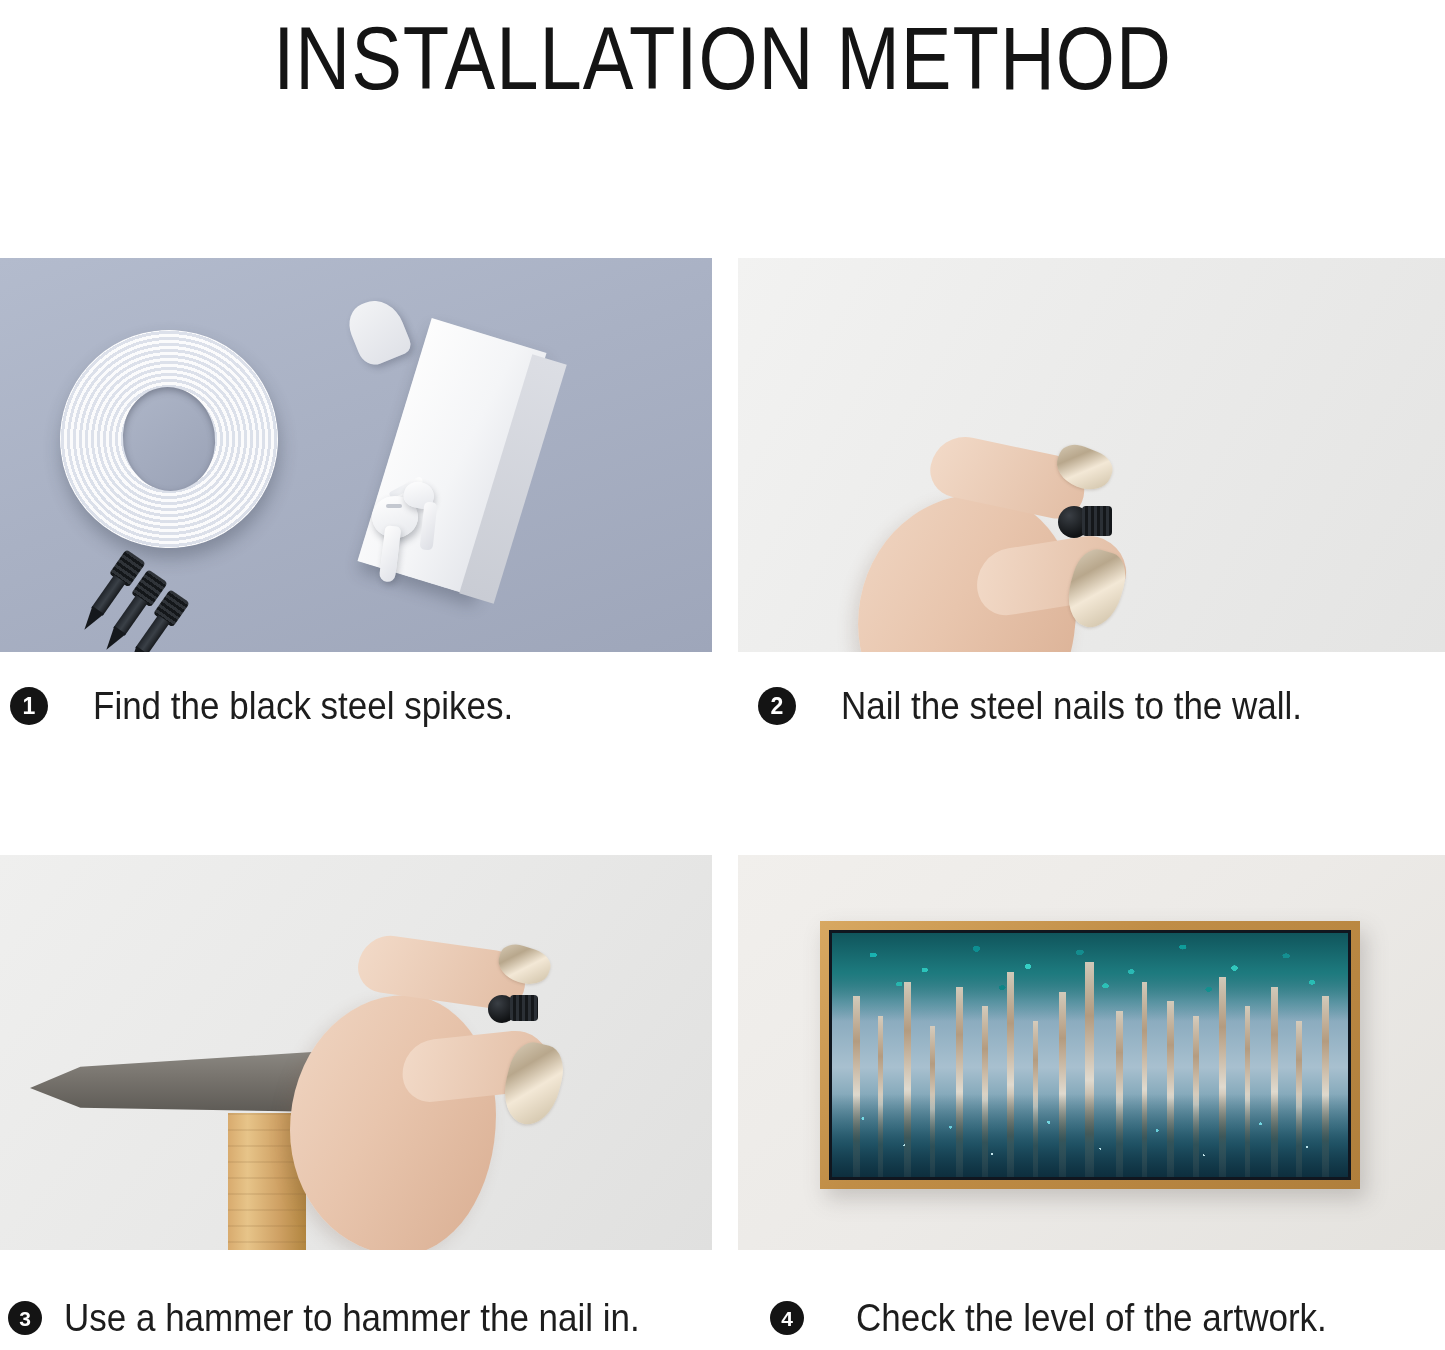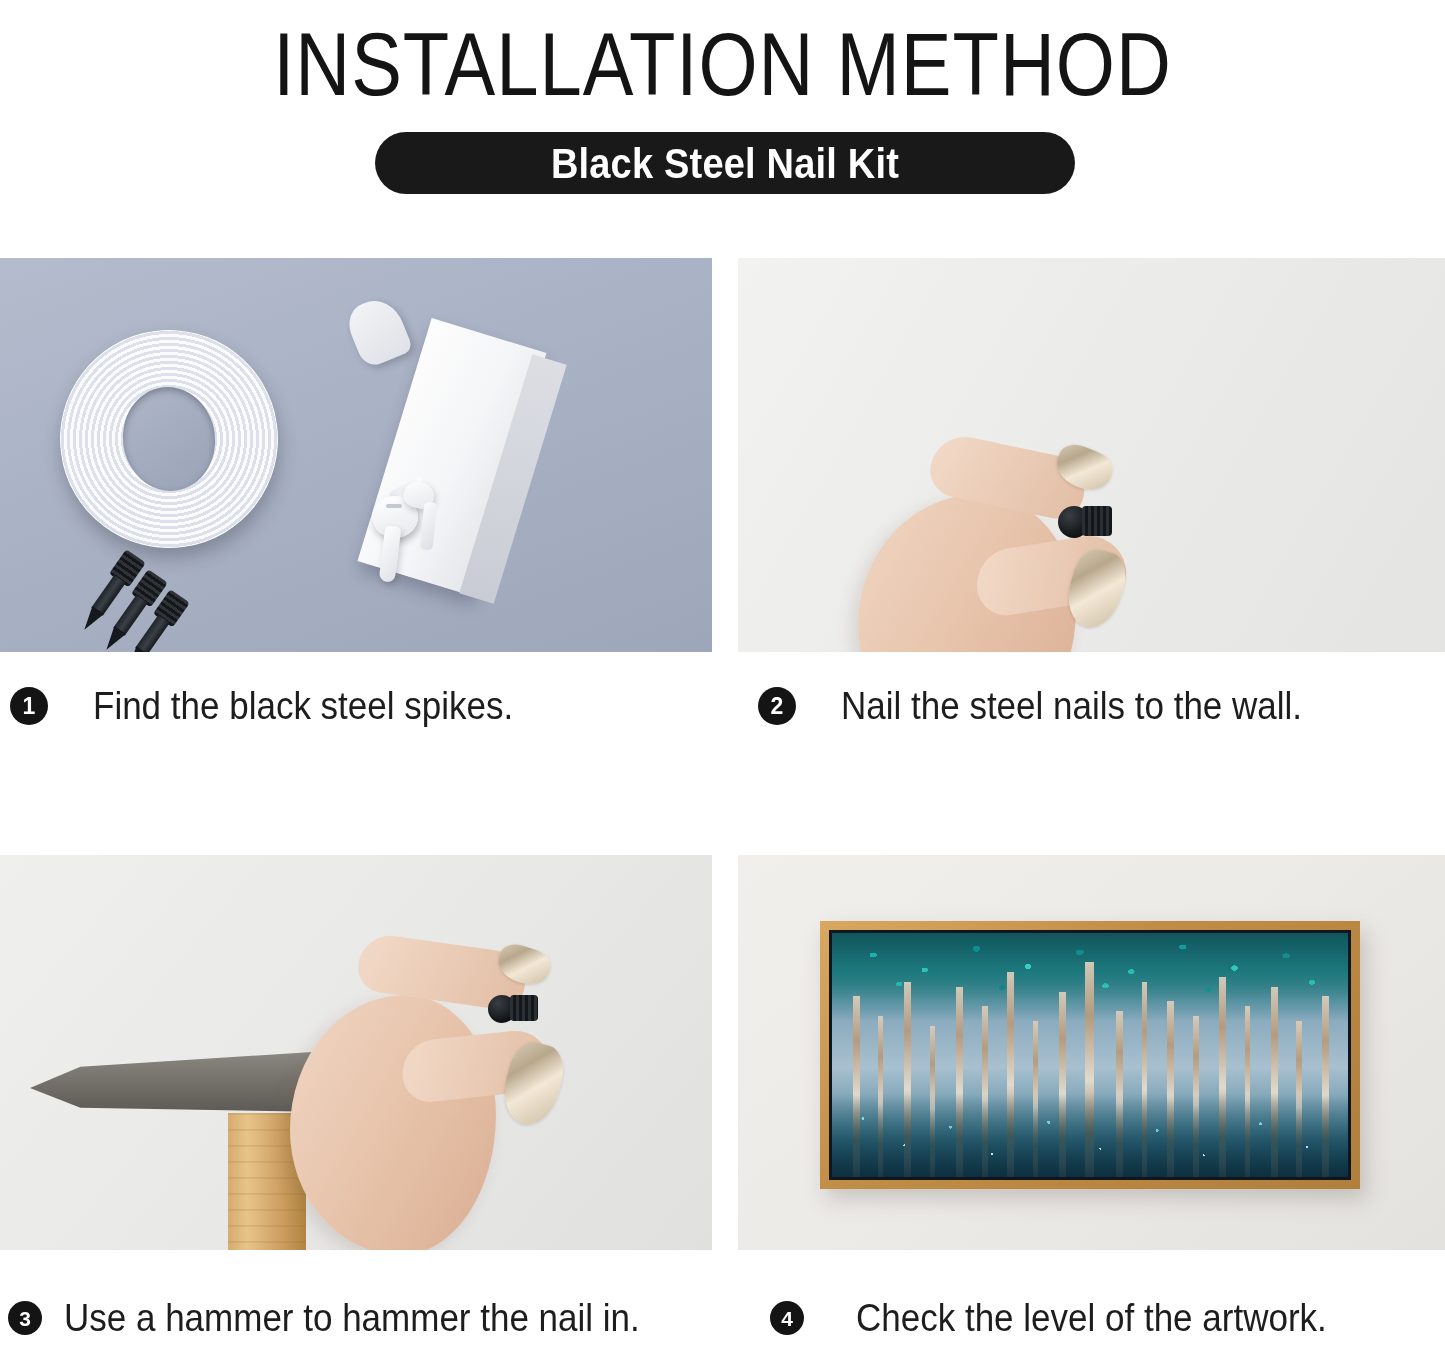--- a/index.html
+++ b/index.html
@@ -5,21 +5,21 @@
   html,body{margin:0;padding:0;}
   body{
     width:1445px;height:1350px;
     background:#ffffff;
     font-family:"Liberation Sans", sans-serif;
     overflow:hidden;
     position:relative;
   }
 
   
-  .header{position:absolute;left:0;top:18px;width:1323px;height:200px;}
+  .header{position:absolute;left:0;top:12px;width:1323px;height:200px;}
   .main-title{
     position:absolute;left:0;top:-6px;width:1445px;
     text-align:center;
     font-size:76px;font-weight:400;letter-spacing:1px;
     color:#141414;
     font-family:"Liberation Sans", sans-serif;
     transform:scaleY(1.18);transform-origin:top center;
     white-space:nowrap;
   }
   .subtitle-pill{
@@ -275,23 +275,20 @@
       radial-gradient(circle 3px at 83% 36%, rgba(120,225,235,.9) 50%, transparent 51%),
       radial-gradient(circle 2px at 92% 64%, rgba(205,245,250,.9) 50%, transparent 51%),
       linear-gradient(180deg,rgba(25,90,110,0) 0%,rgba(18,70,88,.75) 60%,rgba(12,45,60,.92) 100%);
   }
 </style>
 </head>
 <body>
 
 <div class="header">
   <div class="main-title">INSTALLATION METHOD</div>
-  <div class="subtitle-pill">
-    <span>Black Steel Nail Kit</span>
-  </div>
 </div>
 
 <div class="panel p1">
   <div class="p1-bg"></div>
   <div class="tape-roll">
     <div class="tape-hole"></div>
   </div>
   <div class="box-flap"></div>
   <div class="box-main"></div>
   <div class="box-side"></div>

